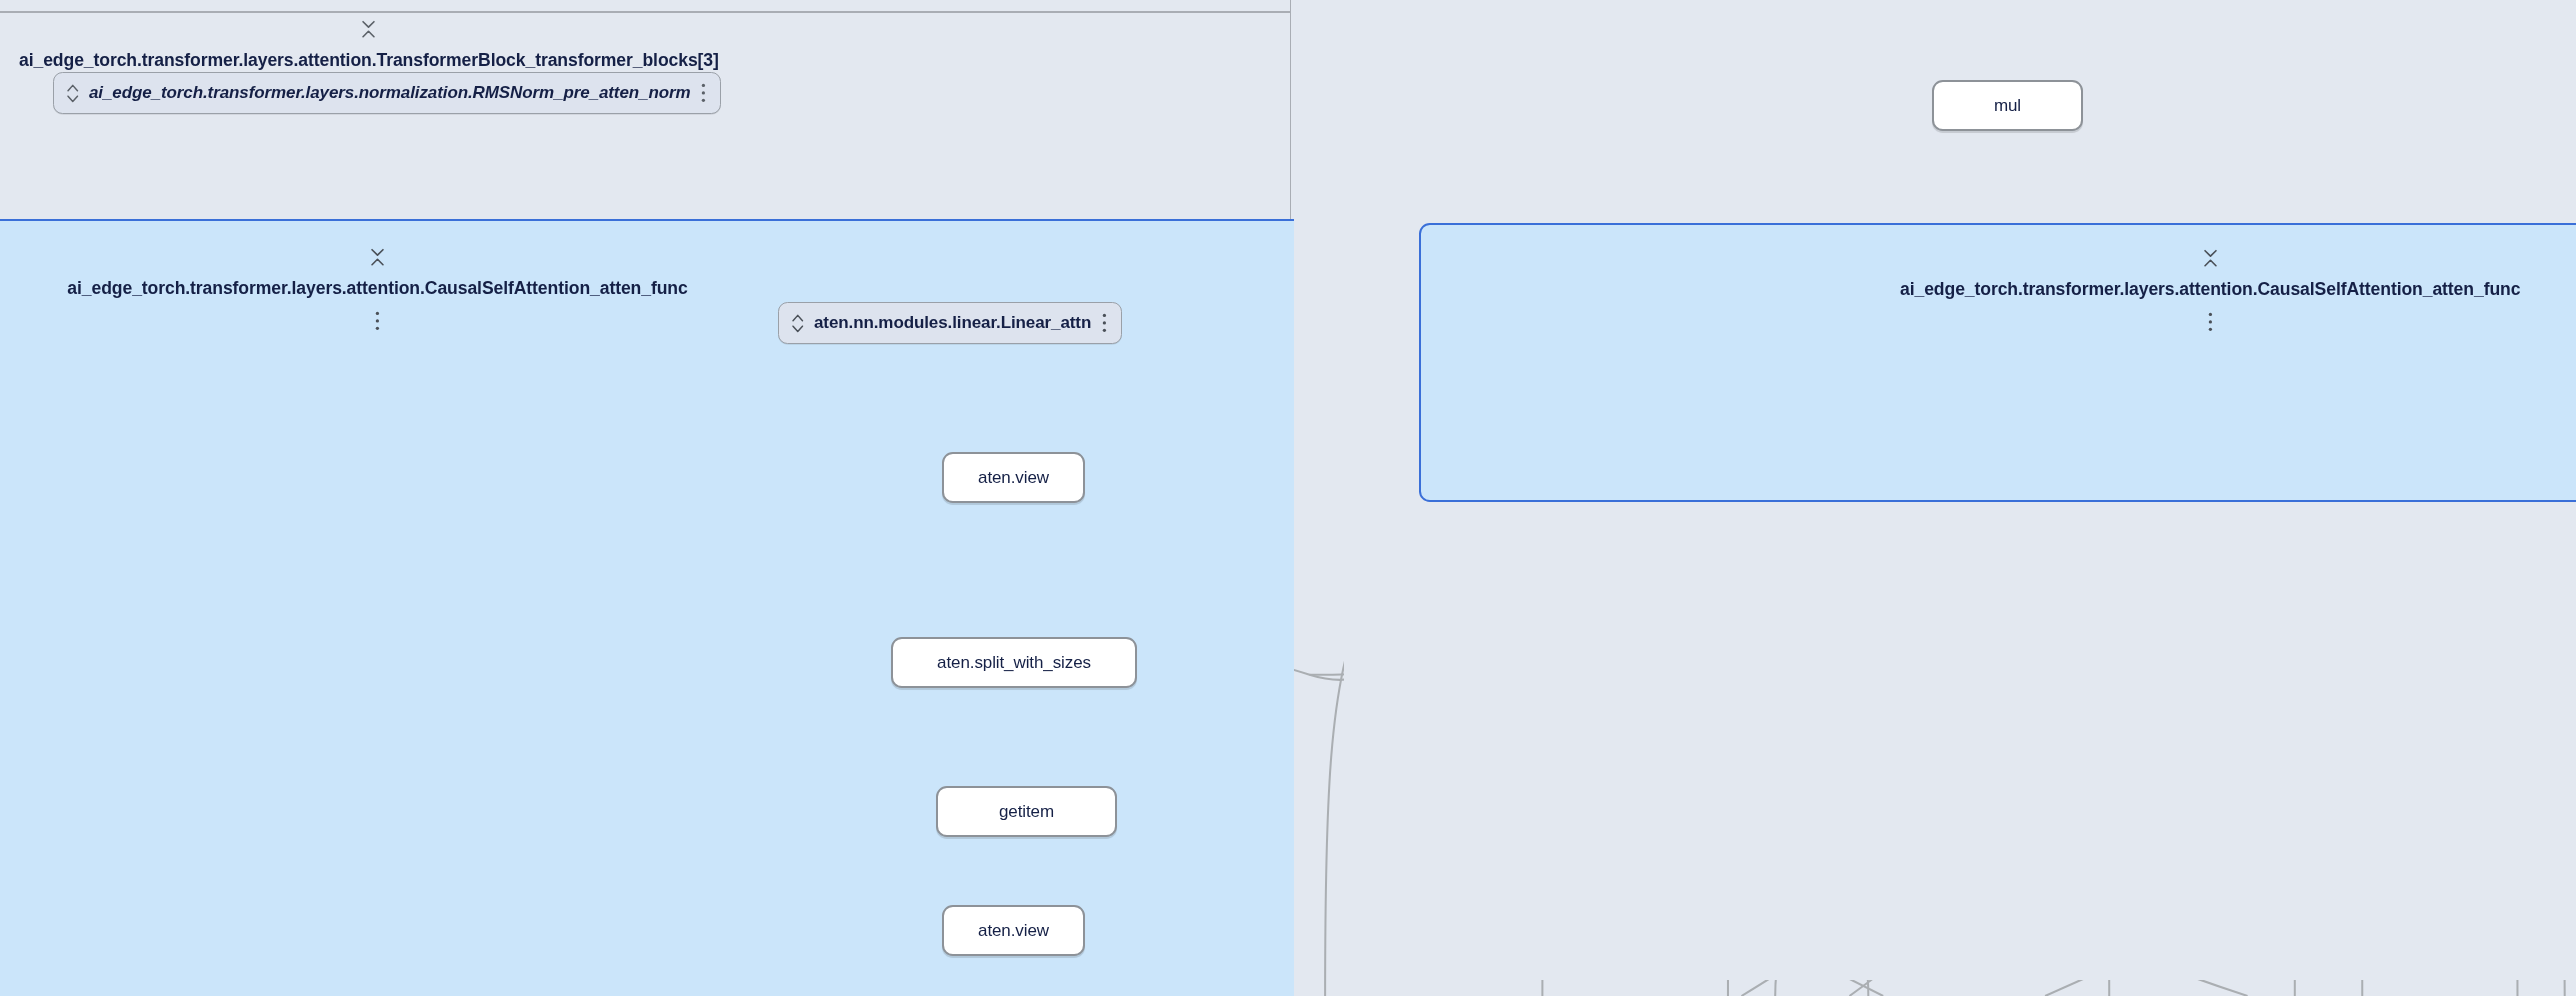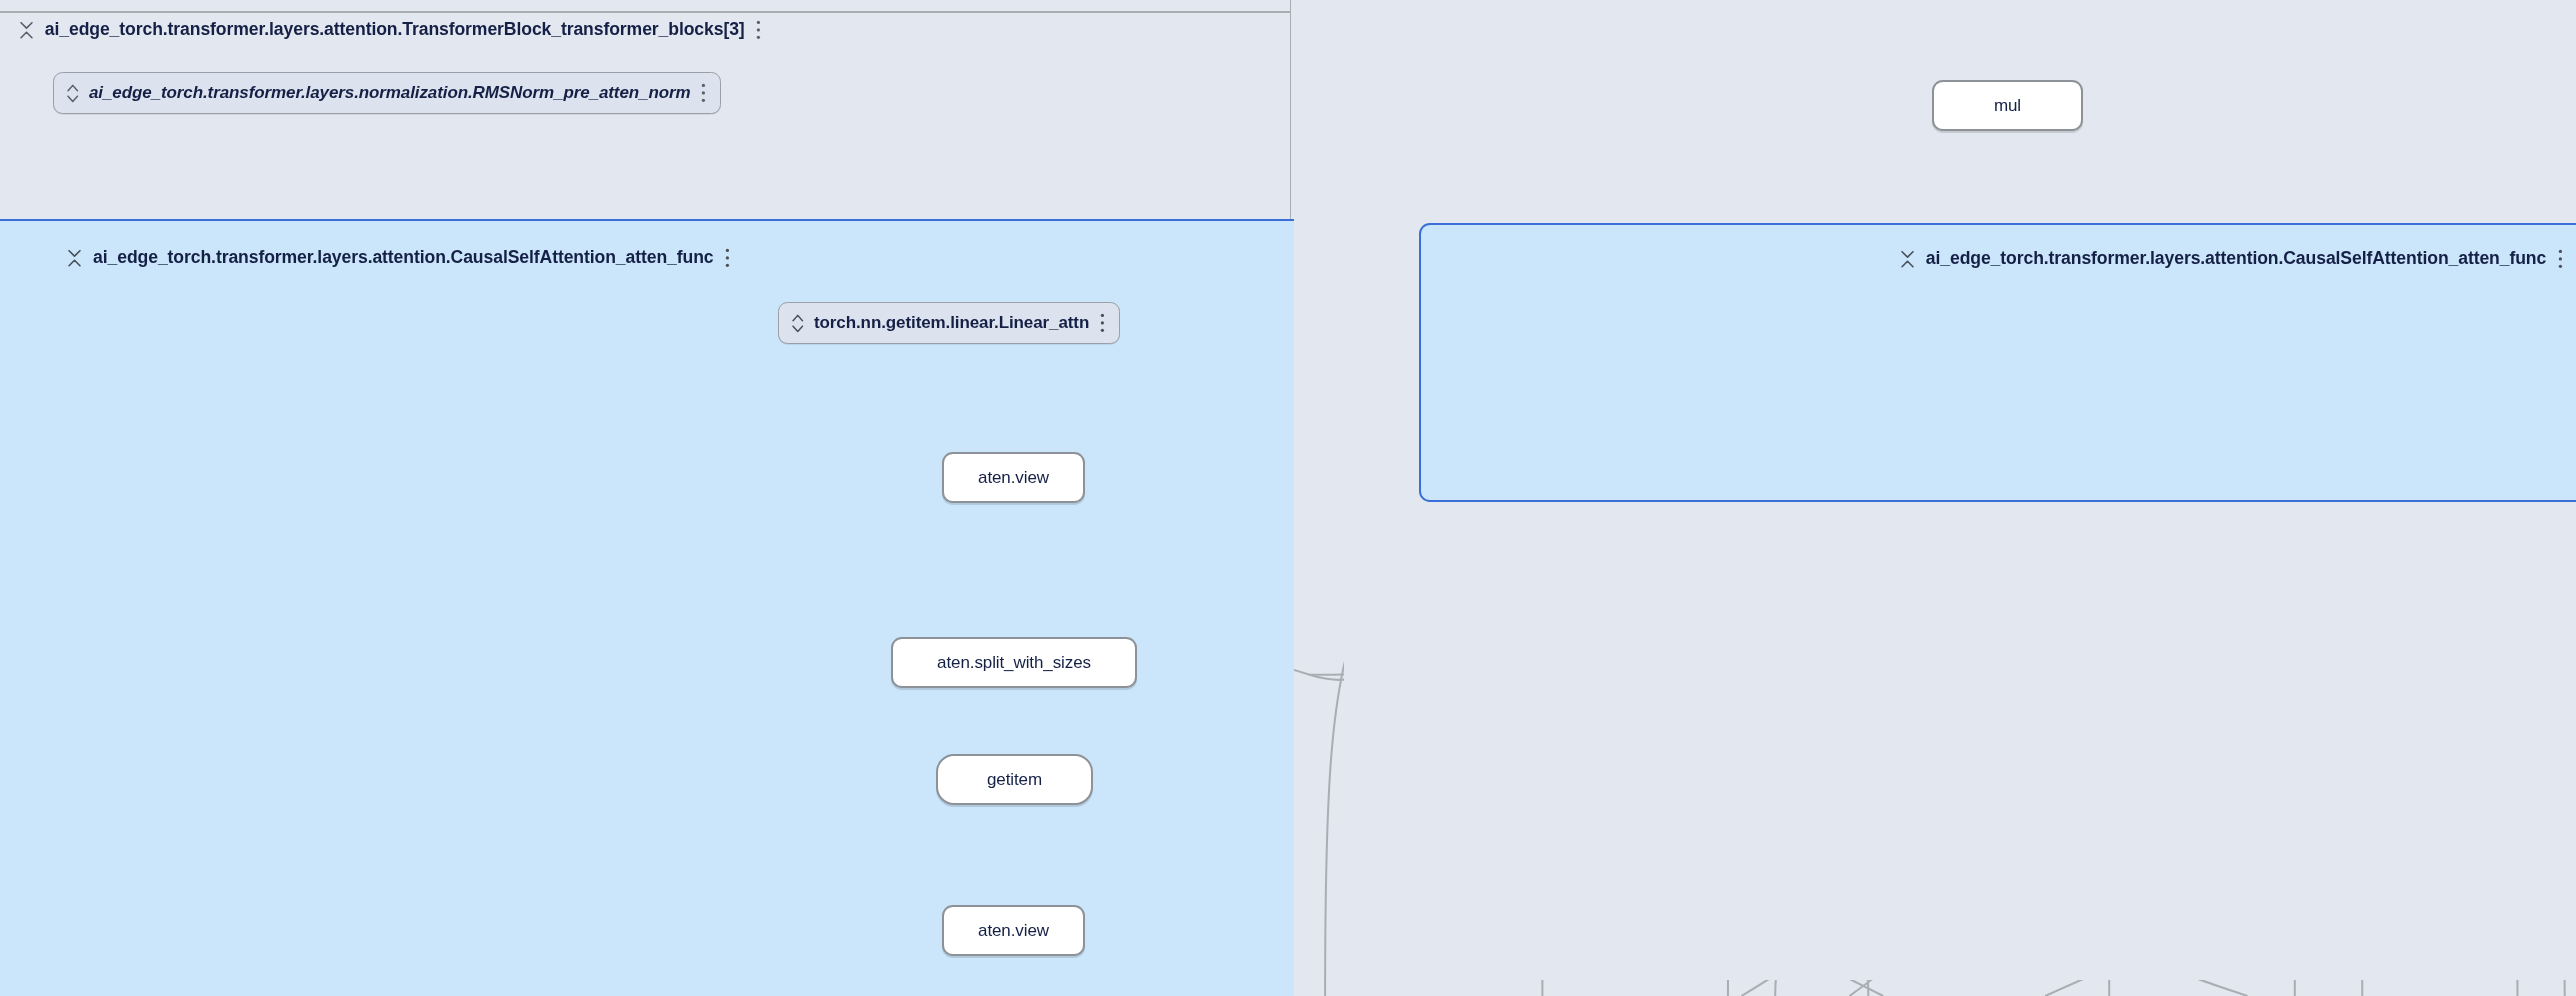--- a/index.html
+++ b/index.html
@@ -43,20 +43,21 @@
   .group {
     position: absolute;
     background: #e3e8f0;
   }
   .group-header {
     position: absolute;
     display: flex;
     align-items: center;
     gap: 10.8px;
     white-space: nowrap;
+    flex-direction: column;
   }
   .group-title {
     font-size: 17.6px;
     font-weight: 700;
     color: #152046;
     letter-spacing: -0.1px;
   }
 
   
   .group.selected {
@@ -269,39 +270,39 @@
       </div>
     </div>
 
     <div class="chip" style="left:778px; top:302px;">
       <span class="icon expand-icon">
         <svg viewBox="0 0 20 34" xmlns="http://www.w3.org/2000/svg">
           <path d="M3 13 L10 5 L17 13" fill="none" stroke="#4a5058" stroke-width="2.2" stroke-linecap="round" stroke-linejoin="round"></path>
           <path d="M3 21 L10 29 L17 21" fill="none" stroke="#4a5058" stroke-width="2.2" stroke-linecap="round" stroke-linejoin="round"></path>
         </svg>
       </span>
-      <span class="chip-label">torch.nn.getitem.linear.Linear_attn</span>
+      <span class="chip-label">aten.nn.modules.linear.Linear_attn</span>
       <span class="icon more-icon">
         <svg viewBox="0 0 10 32" xmlns="http://www.w3.org/2000/svg">
           <circle cx="5" cy="5" r="2.4" fill="#4a5058"></circle>
           <circle cx="5" cy="16" r="2.4" fill="#4a5058"></circle>
           <circle cx="5" cy="27" r="2.4" fill="#4a5058"></circle>
         </svg>
       </span>
     </div>
 
     <div class="node" style="left:942px; top:452px; width:143px;">
       <span class="node-label">aten.view</span>
     </div>
 
     <div class="node" style="left:891px; top:637px; width:246px;">
       <span class="node-label">aten.split_with_sizes</span>
     </div>
 
-    <div class="node" style="left:936px; top:754px; width:157px;border-radius:18px;">
+    <div class="node" style="left:936px; top:786px; width:181px;">
       <span class="node-label">getitem</span>
     </div>
 
     <div class="node" style="left:942px; top:905px; width:143px;">
       <span class="node-label">aten.view</span>
     </div>
   </div>
 
   <div class="panel" id="right-panel">
 

